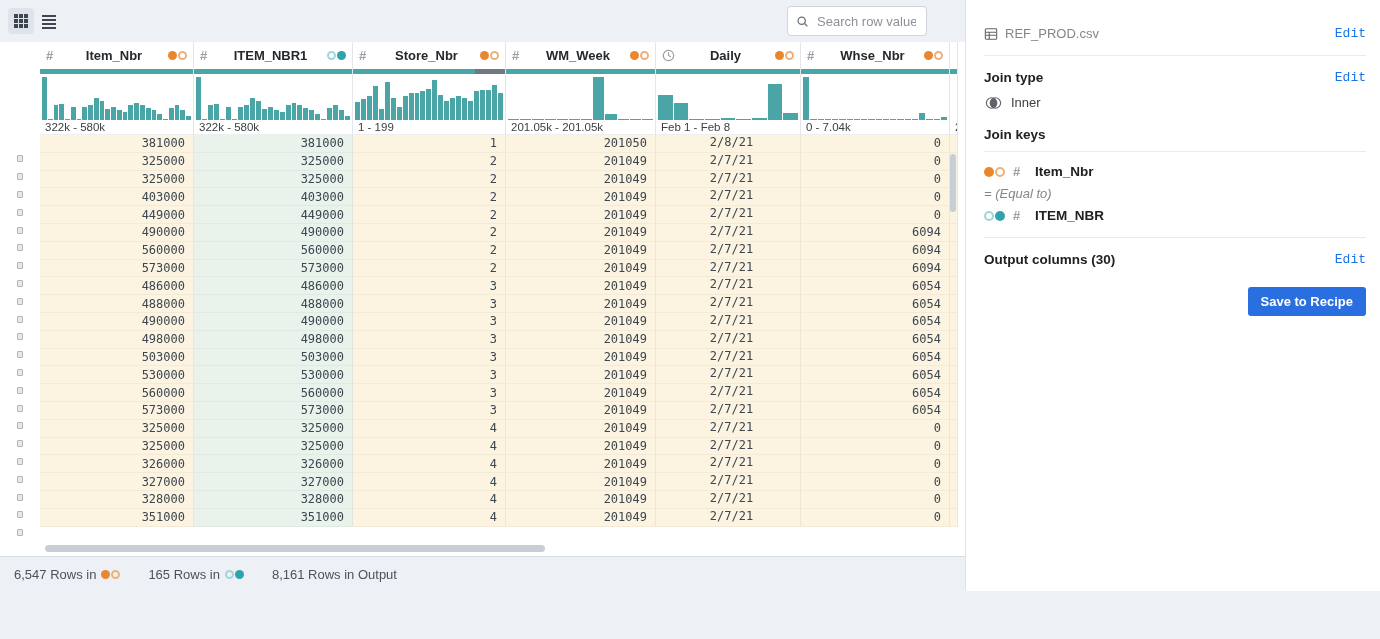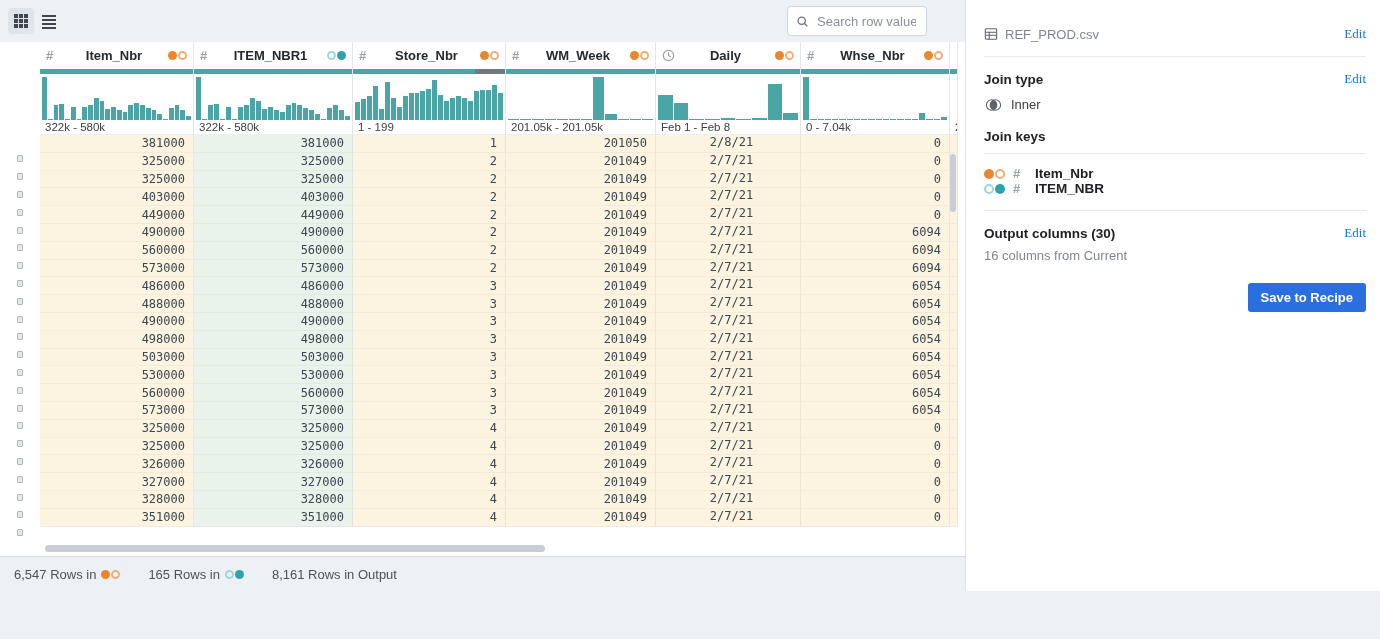--- a/index.html
+++ b/index.html
@@ -60,21 +60,21 @@
   .hscroll{position:absolute;left:45px;top:503px;width:500px;height:7px;background:#c7ced6;border-radius:4px}
   .vscroll{position:absolute;left:950px;top:112px;width:6px;height:58px;background:#c7ced6;border-radius:3px}
 
   .statusbar{height:35px;background:#edf1f6;border-top:1px solid #d9dee4;display:flex;align-items:center;padding:0 14px;gap:28px;font-size:13px;color:#4a525c}
   .sitem{display:flex;align-items:center;gap:5px}
 
   .panel{flex:1;background:#fff;border-left:1px solid #e0e4e9;padding:17px 14px 0 18px;font-size:13px}
   .prow{display:flex;align-items:center}
   .ptitle{font-weight:700;color:#202124;font-size:13.5px}
   .req{margin-left:auto;color:#9aa0a6}
-  .edit{margin-left:auto;color:var(--link);font-weight:500;cursor:pointer;background:none;border:none;font-size:13px;font-family:Liberation Serif, serif;padding:0}
+  .edit{margin-left:auto;color:var(--link);font-weight:500;cursor:pointer;background:none;border:none;font-size:13px;font-family:Liberation Mono, monospace;padding:0}
   .file-row{display:flex;align-items:center;gap:7px;margin-top:9px;color:#80868b}
   .hr{border-top:1px solid #e8eaed;margin:14px 0}
   .jt-row{display:flex;align-items:center;gap:8px;margin-top:10px;color:#3c4043}
   .keyrow{display:flex;align-items:center;gap:8px;margin-top:4px}
   .keyname{font-weight:700;color:#202124;font-size:13.5px}
   .equal{font-style:italic;color:#80868b;margin:7px 0}
   .grayline{color:#80868b;margin-top:7px}
   .savewrap{display:flex;justify-content:flex-end;margin-top:20px}
   .save{background:var(--accent);color:#fff;font-weight:700;font-size:13px;border:none;border-radius:3px;padding:7px 13px;cursor:pointer;font-family:inherit}
 </style>
@@ -671,34 +671,34 @@
       <div class="hr" style="margin:9px 0 12px"></div>
 
       <div class="keyrow">
         <span class="badges">
             <span class="dot big of"></span>
             <span class="dot big oo"></span>
           </span>
         <span class="type-ic">#</span>
         <span class="keyname">Item_Nbr</span>
       </div>
+      <div class="equal">= (Equal to)</div>
       <div class="keyrow" style="margin-top:0">
         <span class="badges">
             <span class="dot big to"></span>
             <span class="dot big tf"></span>
           </span>
         <span class="type-ic">#</span>
         <span class="keyname">ITEM_NBR</span>
       </div>
       <div class="hr"></div>
 
       <div class="prow">
         <span class="ptitle">Output columns (30)</span>
         <button class="edit">Edit</button>
       </div>
-      <div class="grayline">16 columns from Current</div>
 
       <div class="savewrap">
         <button class="save">Save to Recipe</button>
       </div>
     </div>
   </div>
 </div>
 
 </body></html>

